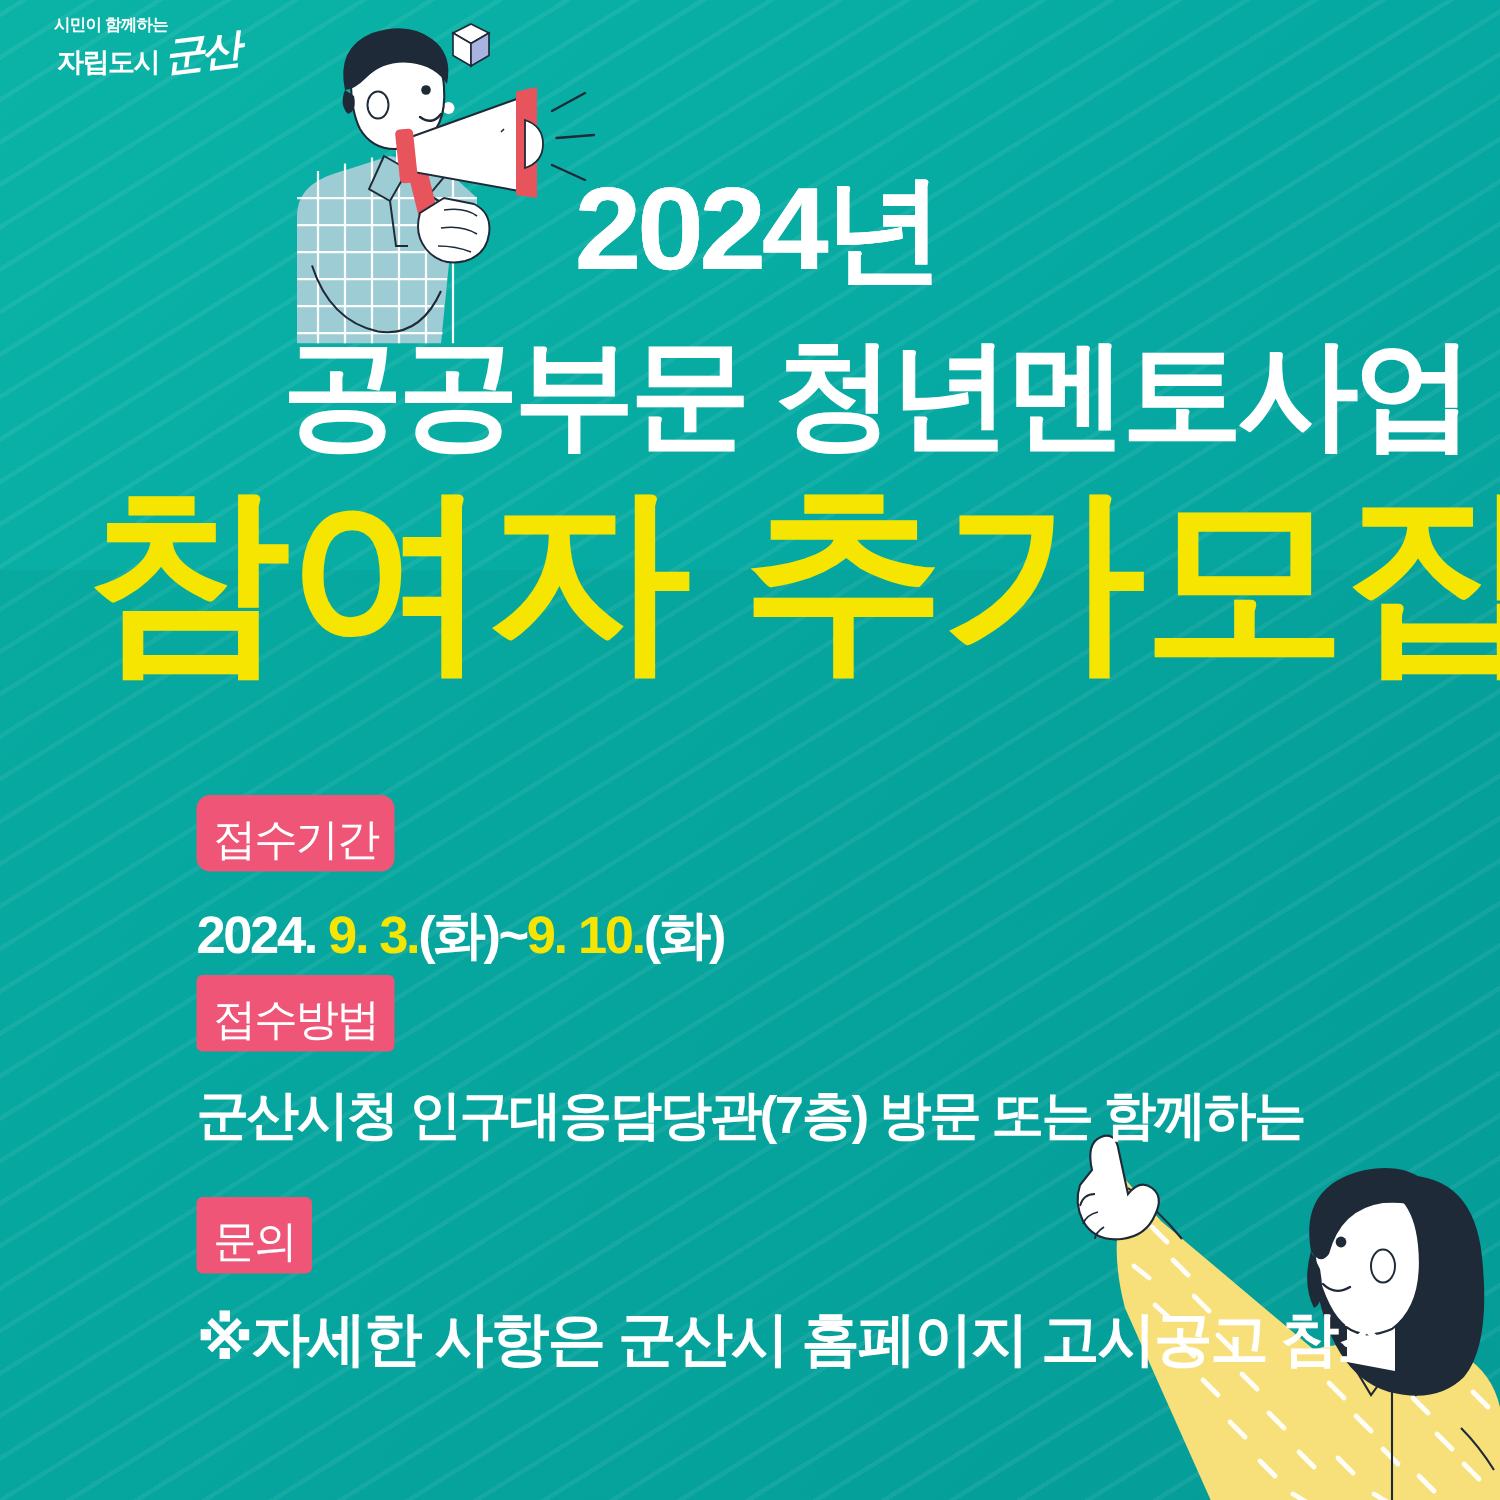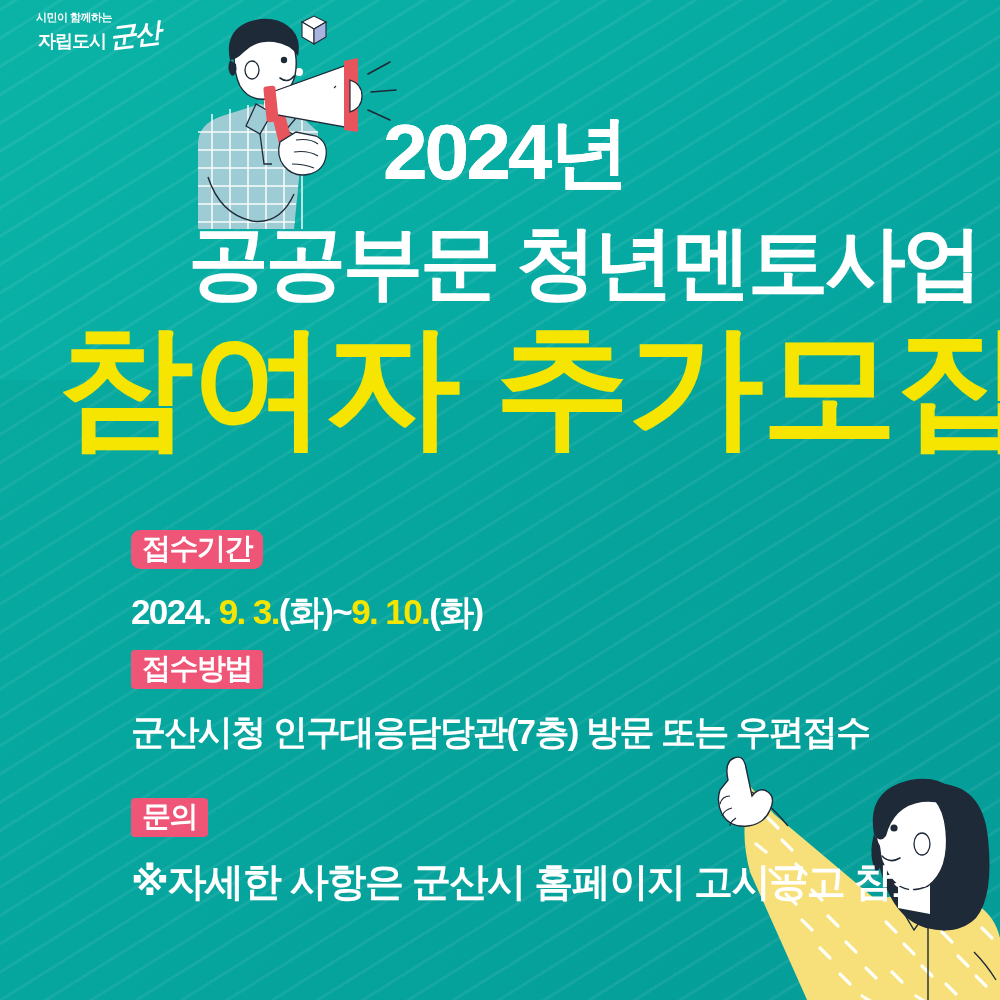--- a/index.html
+++ b/index.html
@@ -64,22 +64,22 @@
     font-size:133px;font-weight:900;color:#F6E500;
     letter-spacing:-2px;line-height:1;
     white-space:nowrap;
     transform:scaleX(1.02);transform-origin:left top;
   }
 
   
   .info-block{position:absolute;left:131px;}
   .badge{
     display:inline-block;background:#EE5576;color:#ffffff;
-    font-size:29px;font-weight:700;letter-spacing:-1.5px;
-    padding:4px 11px 6px 11px;border-radius:9px;line-height:1.0;
+    font-size:29px;font-weight:400;letter-spacing:-1.5px;
+    padding:16px 11px 6px 11px;border-radius:9px;line-height:1.0;
     white-space:nowrap;
   }
   .badge.sq{border-radius:4px;text-align:center;}
   .line{
     color:#ffffff;font-size:35px;font-weight:900;letter-spacing:-1.6px;
     white-space:nowrap;line-height:1.15;margin-top:23px;
   }
   .line .hl{color:#F6E500;}
   .line.small{font-size:39px;font-weight:700;letter-spacing:-1.4px;}
 
@@ -247,20 +247,20 @@
   <div id="h-prog">공공부문 청년멘토사업</div>
   <div id="h-main">참여자 추가모집</div>
 
   <div class="info-block" id="blk-period">
     <div class="badge">접수기간</div>
     <div class="line"><span>2024. </span><span class="hl">9. 3.</span><span>(화)~</span><span class="hl">9. 10.</span><span>(화)</span></div>
   </div>
 
   <div class="info-block" id="blk-method">
     <div class="badge sq">접수방법</div>
-    <div class="line">군산시청 인구대응담당관(7층) 방문 또는 우편접수</div>
+    <div class="line">군산시청 인구대응담당관(7층) 방문 또는 함께하는</div>
   </div>
 
   <div class="info-block" id="blk-contact">
     <div class="badge sq">문의</div>
     <div class="line small">※자세한 사항은 군산시 홈페이지 고시공고 참조</div>
   </div>
 </div>
 
 </body></html>

